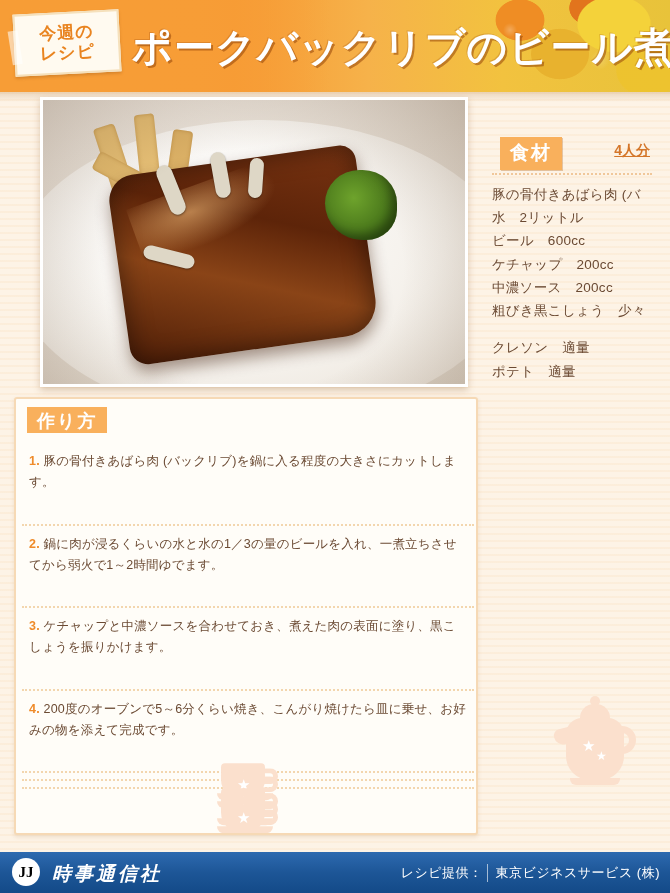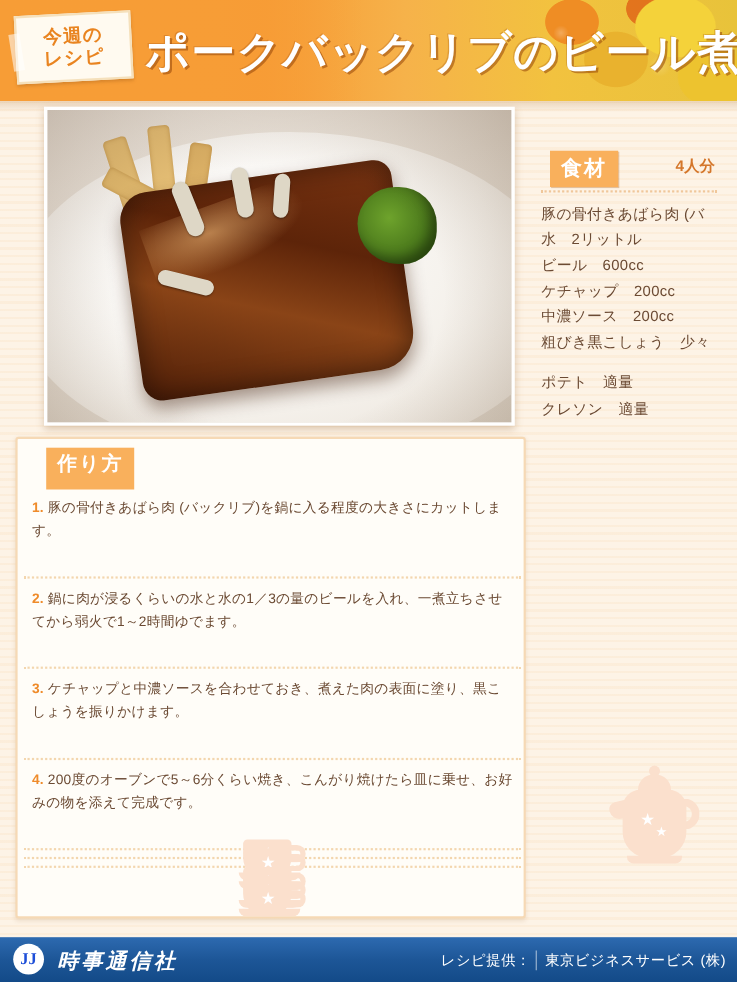--- a/index.html
+++ b/index.html
@@ -158,21 +158,21 @@
     background: #f9b05c;
     color: #fff;
     font-size: 19px; font-weight: bold;
     padding: 3px 10px 4px;
     letter-spacing: 2px;
     box-shadow: 1px 1px 0 rgba(180,110,40,.35);
   }
   .ing-serves {
     position:absolute; right: 2px; top: 5px;
     color: #d4762a;
-    font-size: 14px; font-weight: bold;
+    font-size: 14px; font-weight: bold; text-decoration: underline;
   }
   .ing-rule {
     margin-top: 4px;
     border-top: 2px dotted #f0c79a;
   }
   .ing-list {
     margin: 8px 0 0 0; padding: 0; list-style: none;
   }
   .ing-list li {
     color: #6b4a33;
@@ -187,25 +187,25 @@
   .steps-panel {
     position: absolute; left: 14px; top: 305px;
     width: 464px; height: 438px;
     background: #fffdf8;
     border: 2px solid #f6d9b5;
     border-radius: 3px;
     box-shadow: 0 2px 4px rgba(150,100,50,.15);
     overflow: hidden;
   }
   .steps-title {
-    position: absolute; left: 26px; top: 8px;
+    position: absolute; left: 11px; top: 8px;
     background: #f9b05c;
     color: #fff;
     font-size: 18px; font-weight: bold;
-    padding: 2px 10px 12px;
+    padding: 2px 10px 0;
     letter-spacing: 2px;
   }
   .steps-grid {
     position: absolute; left: 0; top: 44px;
     width: 464px; height: 394px;
     display: grid;
     grid-template-columns: 1fr;
     grid-template-rows: repeat(4, 1fr);
   }
   .cell {
@@ -293,21 +293,21 @@
     background: linear-gradient(180deg,#2d6ab0 0%, #1d5697 50%, #134a88 100%);
     color: #fff;
   }
   .logo-circle {
     position:absolute; left: 12px; top: 6px;
     width: 28px; height: 28px; border-radius:50%;
     background: #fff;
     display:flex; align-items:center; justify-content:center;
   }
   .logo-circle i {
-    font-style: normal; color:#1d4ed8; font-size: 15px; font-weight: bold;
+    font-style: normal; color:#000000; font-size: 15px; font-weight: bold;
     font-family:"Liberation Serif", serif;
   }
   .company {
     position:absolute; left: 52px; top: 9px;
     font-size: 19px; font-weight: bold; letter-spacing: 3px; font-style: italic;
   }
   .credit {
     position:absolute; right: 10px; top: 12px;
     font-size: 13px; letter-spacing: .5px;
   }
@@ -366,22 +366,22 @@
     </div>
     <div class="ing-rule"></div>
     <ul class="ing-list">
       <li>豚の骨付きあばら肉 (バ</li>
       <li>水　2リットル</li>
       <li>ビール　600cc</li>
       <li>ケチャップ　200cc</li>
       <li>中濃ソース　200cc</li>
       <li>粗びき黒こしょう　少々</li>
       <li class="ing-gap"></li>
+      <li>クレソン　適量</li>
       <li>ポテト　適量</li>
-      <li>クレソン　適量</li>
     </ul>
   </div>
 
   <div class="steps-panel">
     <div class="steps-title">作り方</div>
 
     <div class="steps-grid">
 
       <div class="cell rowline">
         <div class="step-text">

